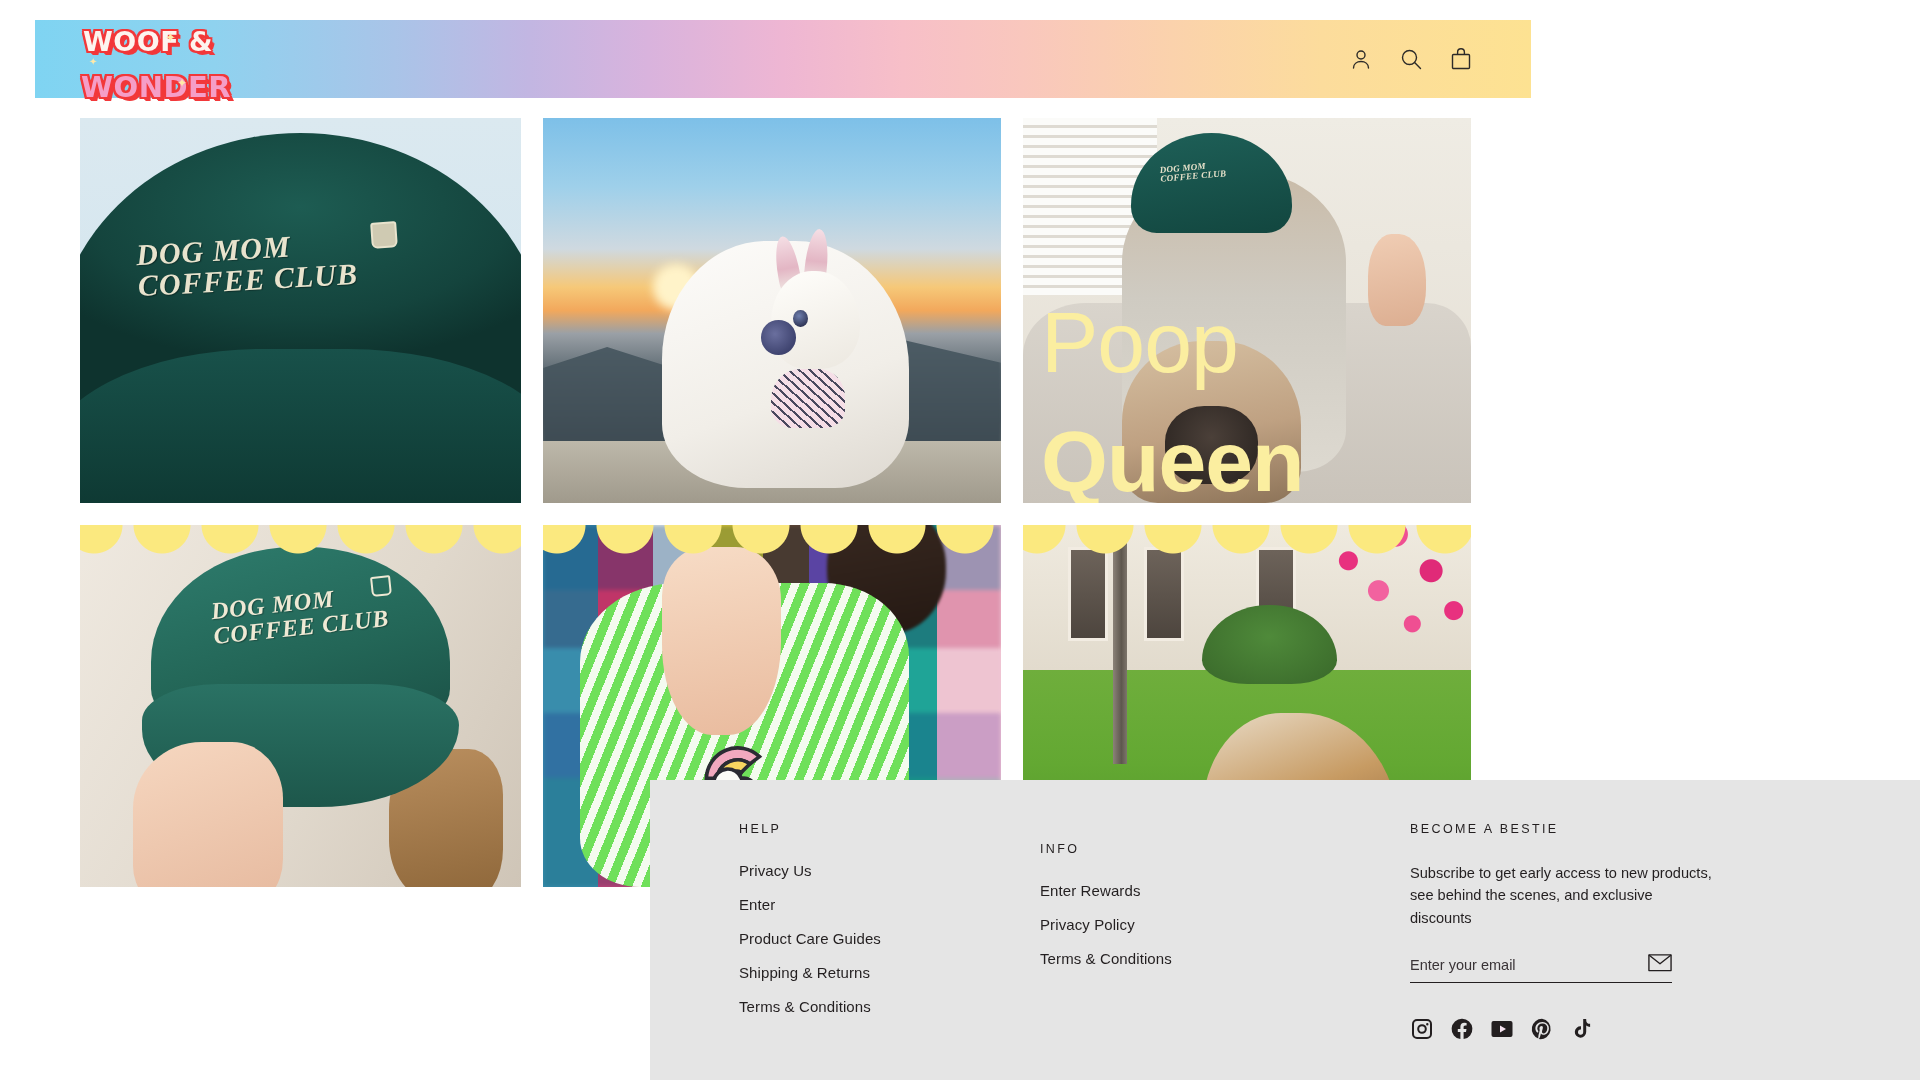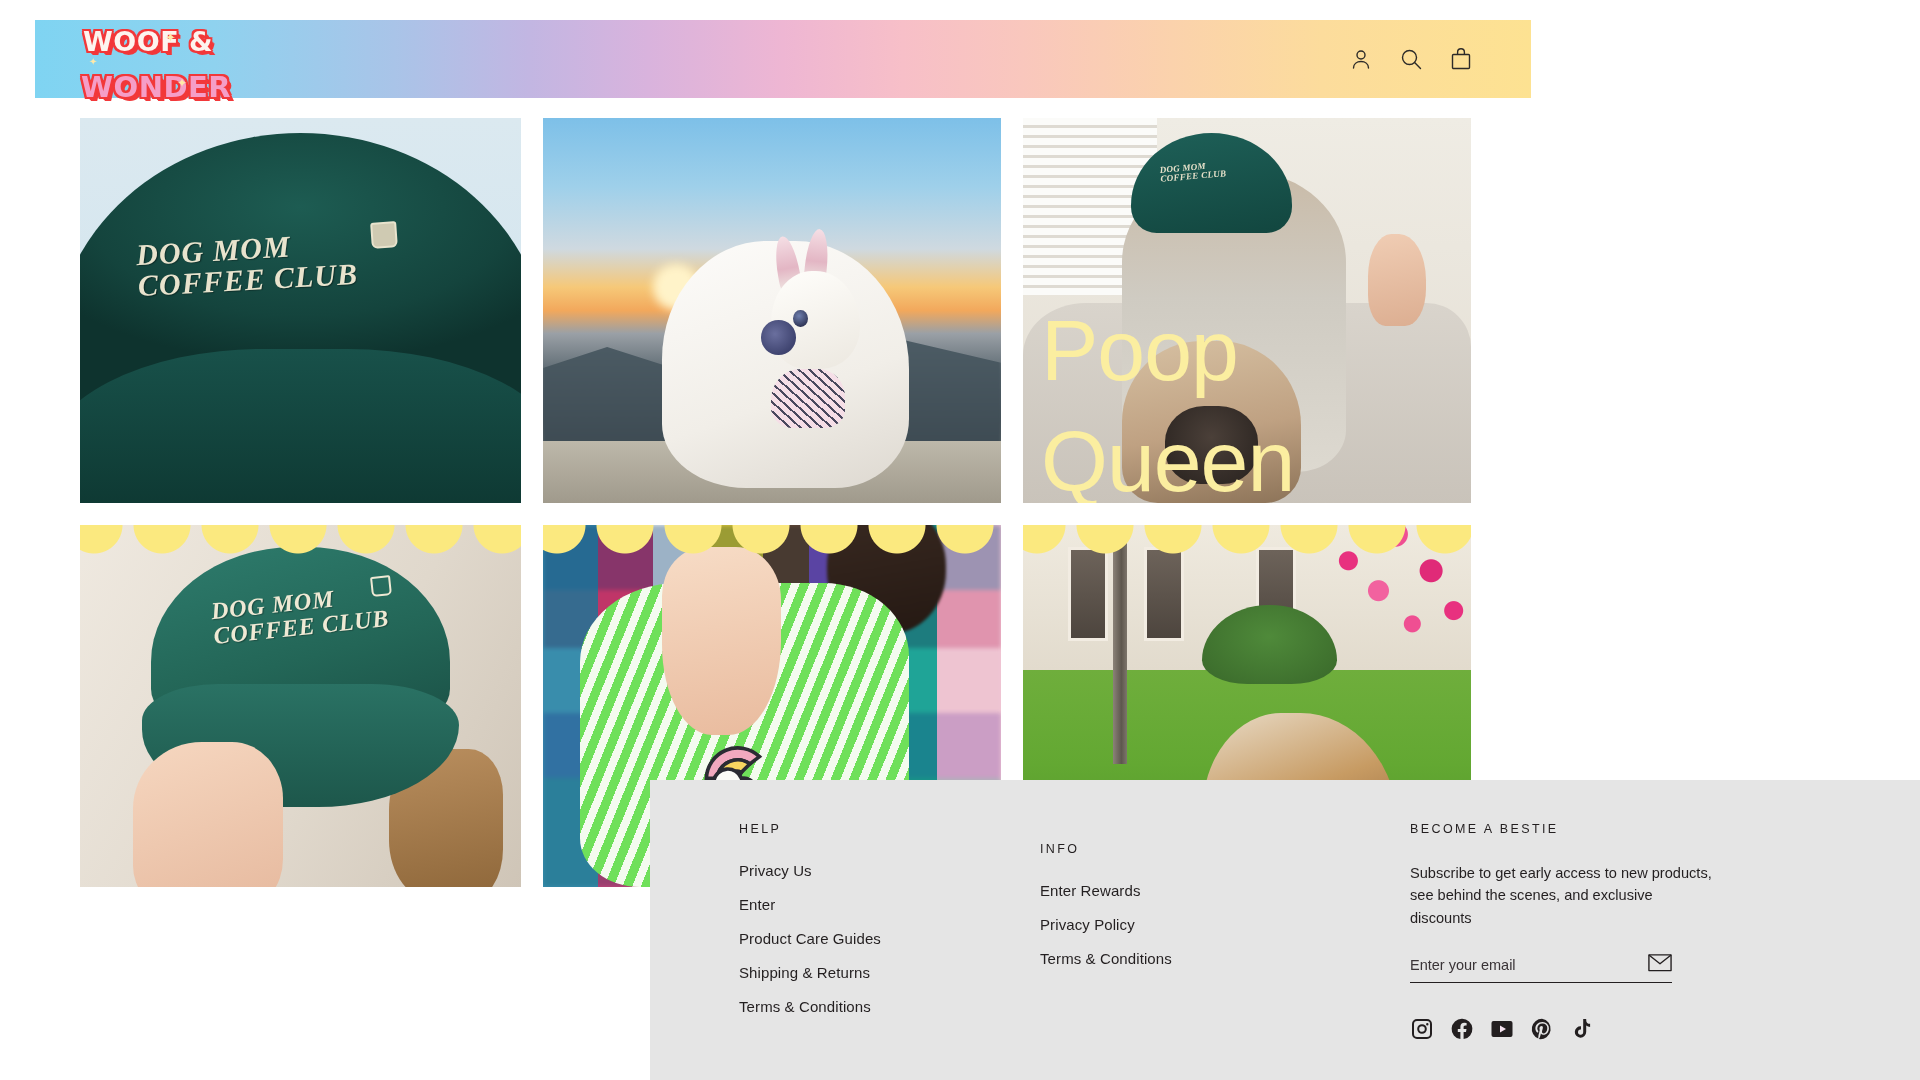--- a/index.html
+++ b/index.html
@@ -253,21 +253,21 @@
     pointer-events:none;
   }
   .pq-word {
     font-family:"Liberation Sans", sans-serif;
     font-weight:400;
     font-size:86px;
     line-height:.98;
     color:#fbeea0;
     letter-spacing:-1px;
   }
-  .pq-word2 { margin-top: 26px; }
+  .pq-word2 { margin-top: 34px; font-weight: bold; }
 
   
   .scallop {
     position:absolute; left:0; top:0; width:100%; height:36px;
     background:
       radial-gradient(circle at 14px 0, #fbe97f 0 28px, transparent 29px),
       radial-gradient(circle at 82px 0, #fbe97f 0 28px, transparent 29px),
       radial-gradient(circle at 150px 0, #fbe97f 0 28px, transparent 29px),
       radial-gradient(circle at 218px 0, #fbe97f 0 28px, transparent 29px),
       radial-gradient(circle at 286px 0, #fbe97f 0 28px, transparent 29px),

